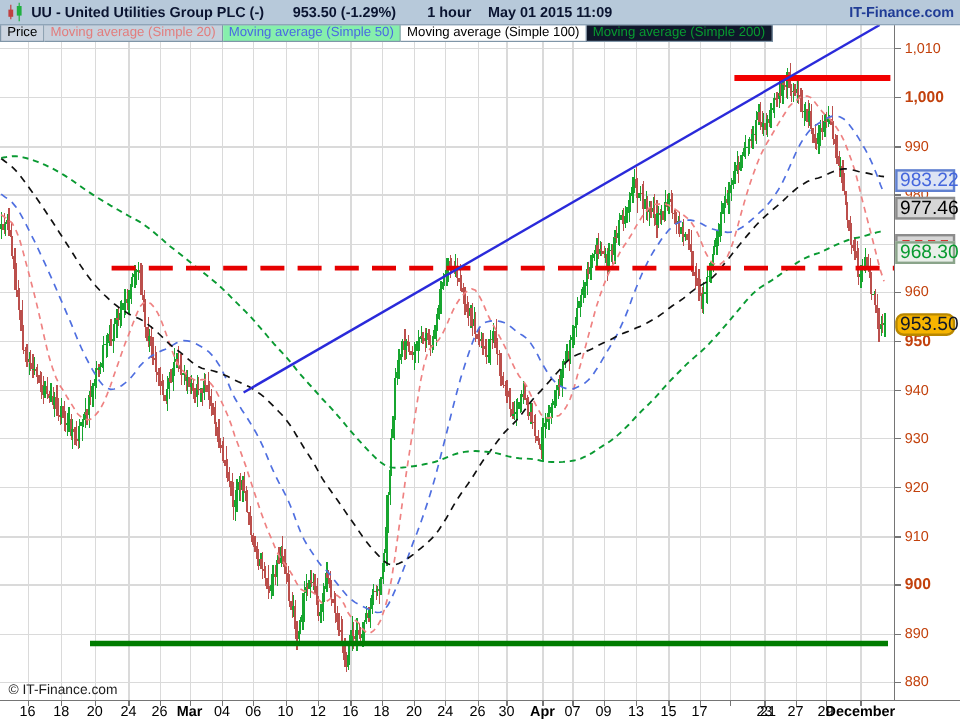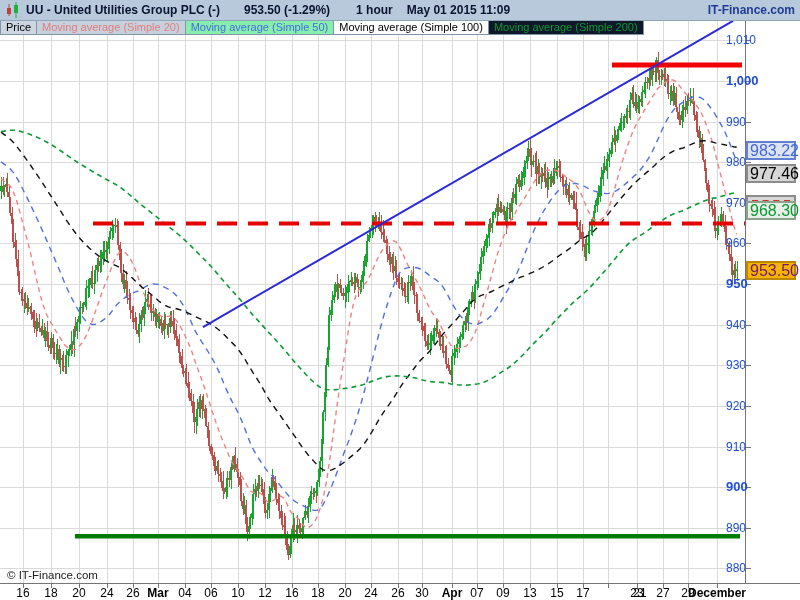--- a/index.html
+++ b/index.html
@@ -17,21 +17,21 @@
   .header .tf{margin-right:14px;}
   .header .brand{margin-left:auto;margin-right:5px;color:#203c96;}
 
   
   .legend{position:absolute;left:0;top:20px;height:17px;display:flex;z-index:4;
           font-size:11px;line-height:13px;}
   .tab{border:1px solid #8096a8;border-left-width:0;padding:0 5px;height:13px;}
   .tab:first-child{border-left-width:1px;}
 
   
-  .y-tick{position:absolute;left:726px;font-size:12px;color:#1d4ed8;z-index:1;}
+  .y-tick{position:absolute;left:754px;font-size:12px;color:#c2410c;z-index:1;}
   .y-tick.bold{font-weight:bold;font-size:13px;}
 
   
   .x-label{position:absolute;top:586px;font-size:12px;color:#000;transform:translateX(-50%);z-index:1;}
   .x-label.bold{font-weight:bold;}
 
   
   .price-label{position:absolute;left:746px;width:44px;height:15px;border:2px solid #14b8a6;
                font-size:16px;line-height:15px;padding-left:2px;z-index:3;background:#ddd;}
   .price-label.partial{z-index:2;}
@@ -1183,15 +1183,15 @@
     <div class="x-label" style="left: 688px;">29</div>
     <div class="x-label bold" style="left: 717px;">December</div>
   </div>
 
 <div class="price-label partial" style="top: 194.698px; background: rgb(214, 214, 214); border-color: rgb(140, 140, 140);">
     <span class="dashes"></span>
   </div>
 <div class="price-label" style="top: 140.592px; color: rgb(68, 102, 221); background: rgb(220, 228, 244); border-color: rgb(96, 128, 208);">983.22</div>
 <div class="price-label" style="top: 163.989px; color: rgb(0, 0, 0); background: rgb(214, 214, 214); border-color: rgb(140, 140, 140);">977.46</div>
 <div class="price-label" style="top: 201.198px; color: rgb(8, 154, 48); background: rgb(233, 239, 233); border-color: rgb(138, 164, 138);">968.30</div>
-<div class="price-label" style="top: 261.316px; color: #701a75; background: rgb(246, 180, 0); border-color: rgb(185, 136, 0);">953.50</div>
+<div class="price-label" style="top: 261.316px; color: #0f172a; background: rgb(246, 180, 0); border-color: rgb(185, 136, 0); border-radius: 7px;">953.50</div>
 
 <div class="copyright">© IT-Finance.com</div>
 
 </body></html>

